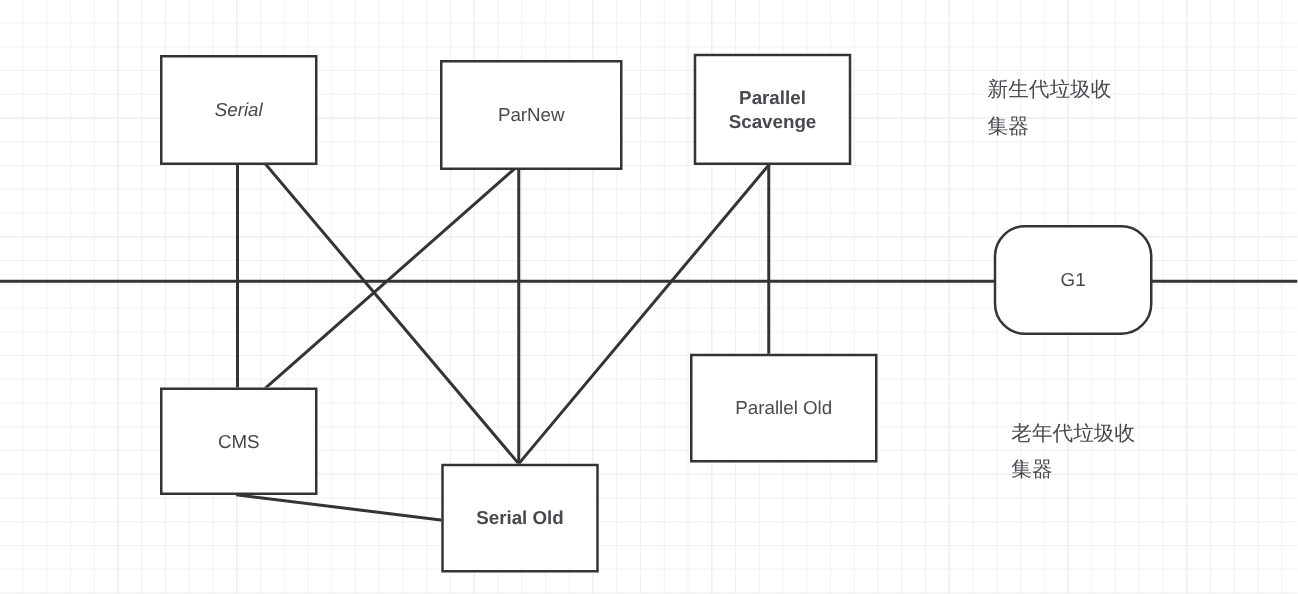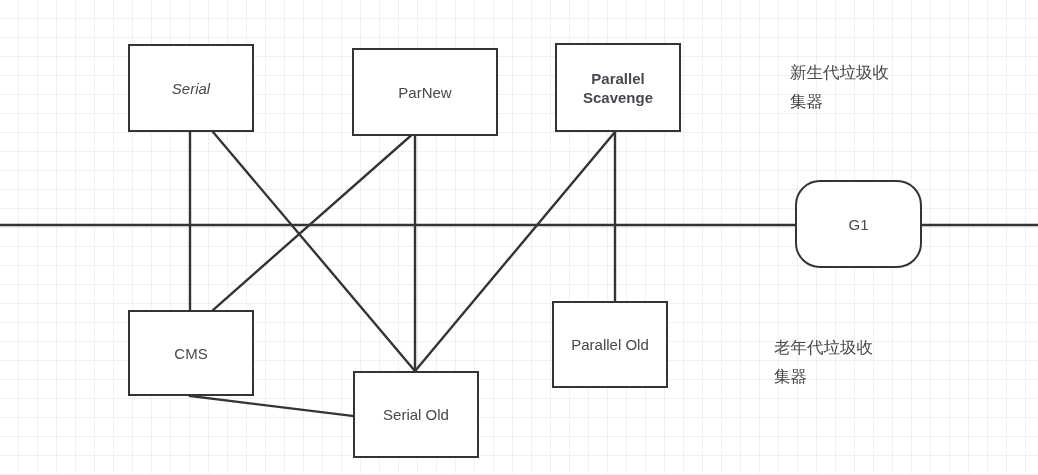--- a/index.html
+++ b/index.html
@@ -77,21 +77,21 @@
         <line x1="0" y1="225" x2="1038" y2="225"></line>
       </g>
   </svg>
 
   <div class="node" style="left: 128px; top: 44px; width: 126px; height: 88px; font-style: italic;">Serial</div>
   <div class="node" style="left: 352px; top: 48px; width: 146px; height: 88px;">ParNew</div>
   <div class="node" style="left: 555px; top: 43px; width: 126px; height: 89px; font-weight: bold;">Parallel
 Scavenge</div>
   <div class="node" style="left: 795px; top: 180px; width: 127px; height: 88px; border-radius: 25px;">G1</div>
   <div class="node" style="left: 128px; top: 310px; width: 126px; height: 86px;">CMS</div>
-  <div class="node" style="left: 552px; top: 301px; width: 116px; height: 87px;">Parallel Old</div>
-  <div class="node" style="left: 353px; top: 371px; width: 126px; height: 87px;">Serial Old</div>
+  <div class="node" style="left: 552px; top: 283px; width: 150px; height: 87px;">Parallel Old</div>
+  <div class="node" style="left: 353px; top: 371px; width: 126px; height: 87px; font-weight: bold;">Serial Old</div>
 
   <div class="zone-label" style="left: 790px; top: 58px; width: 170px;">新生代垃圾收
 集器</div>
-  <div class="zone-label" style="left: 774px; top: 333px; width: 170px;">老年代垃圾收
+  <div class="zone-label" style="left: 809px; top: 333px; width: 170px;">老年代垃圾收
 集器</div>
 
 </div>
 
 </body></html>

